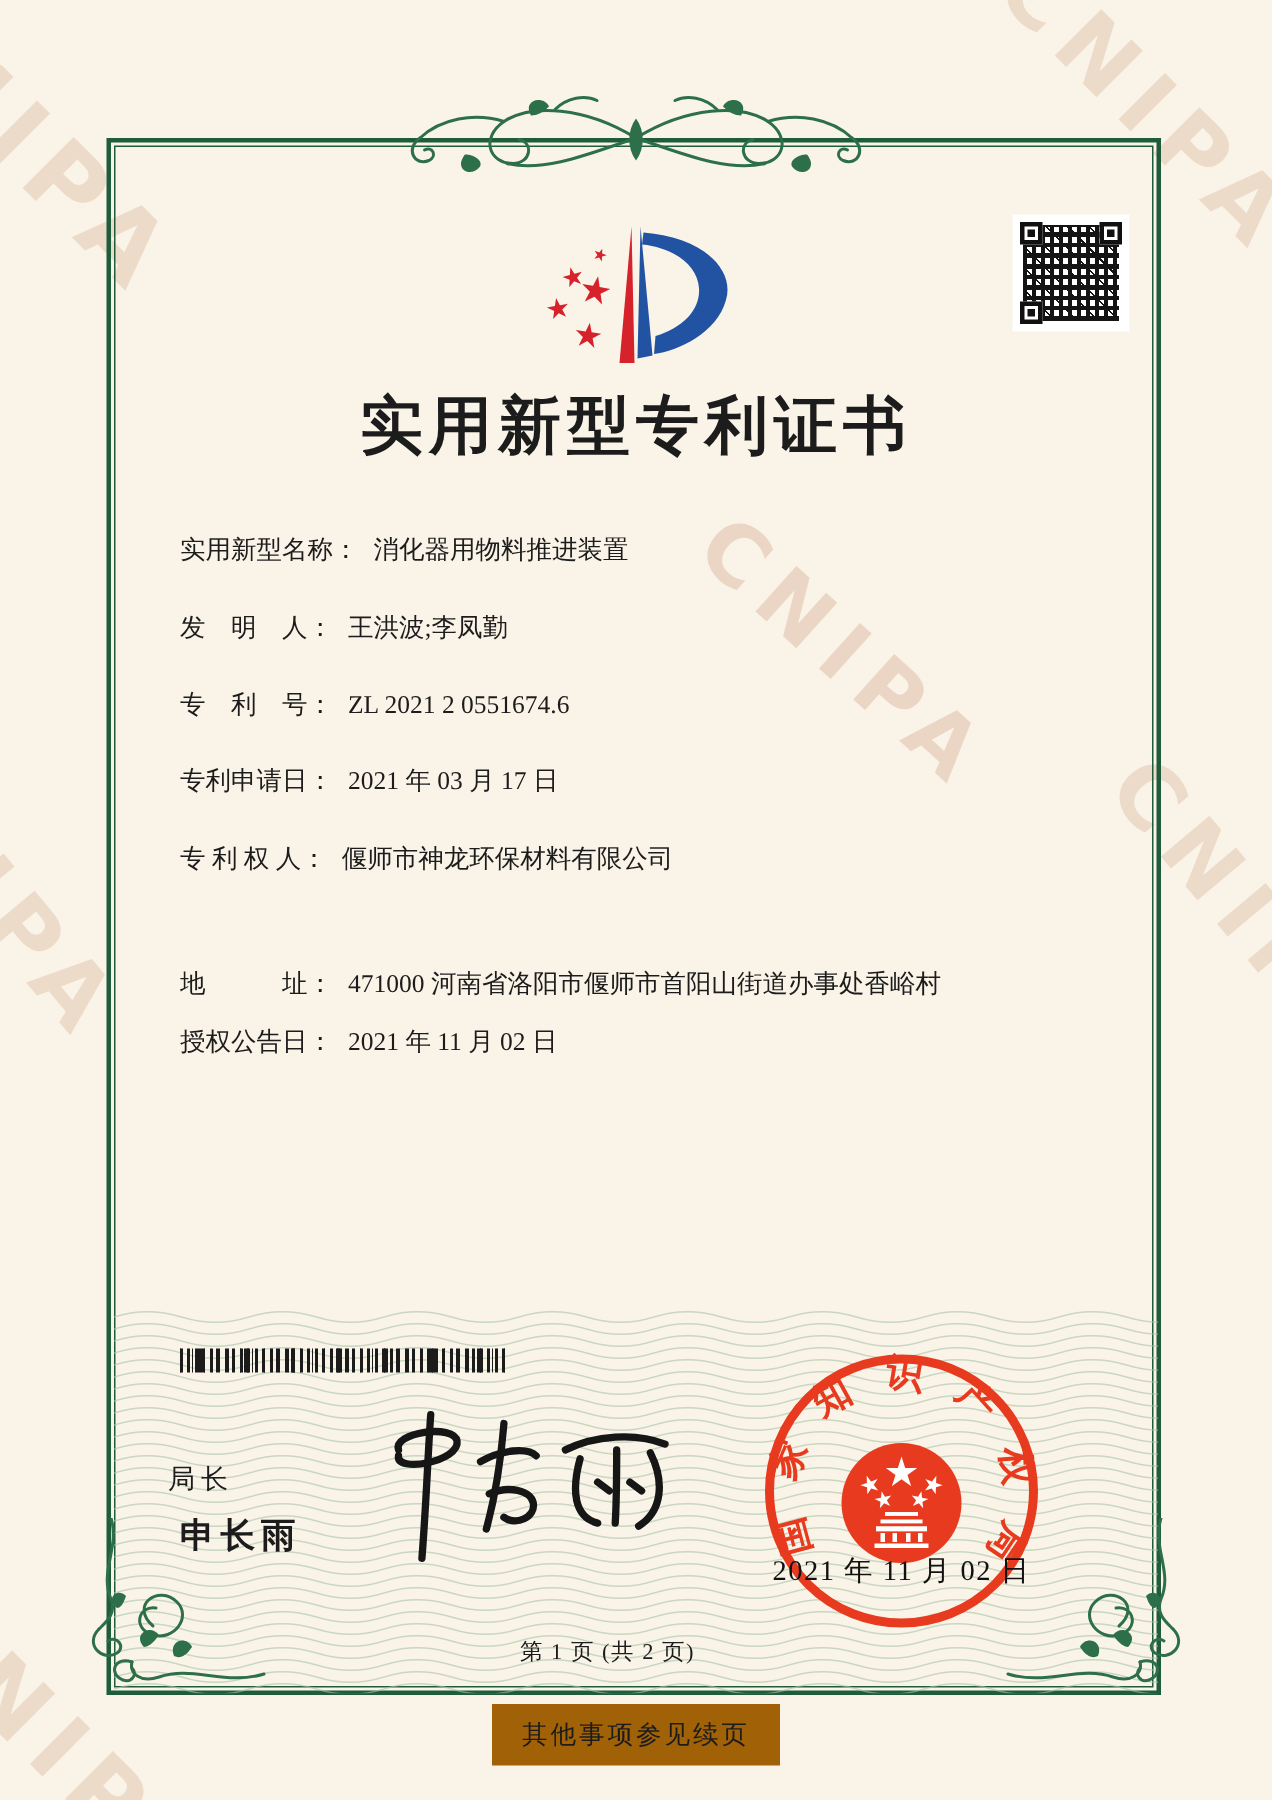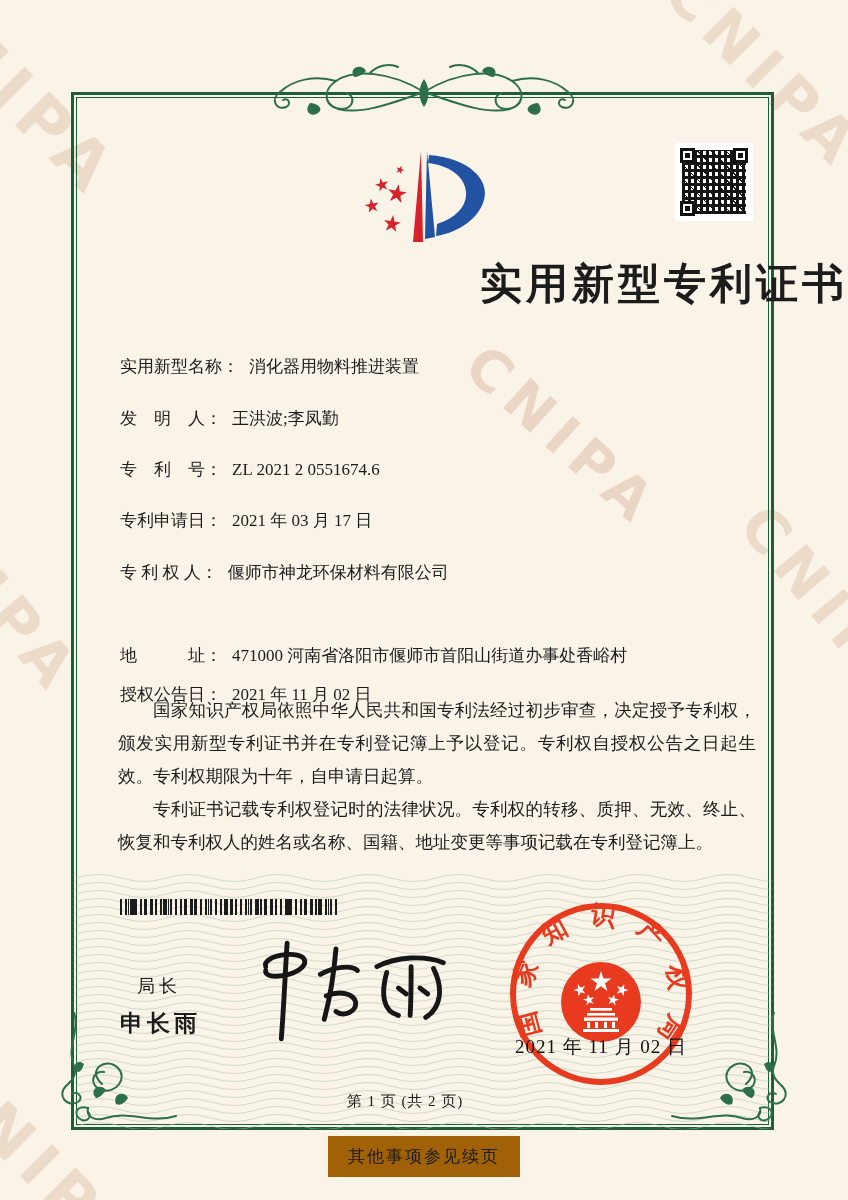--- a/index.html
+++ b/index.html
@@ -46,21 +46,21 @@
     position:absolute;inset:7px;
     background-image:
       repeating-linear-gradient(90deg,#141414 0 3px,transparent 3px 6px),
       repeating-linear-gradient(0deg,#141414 0 3px,transparent 3px 7px),
       repeating-linear-gradient(45deg,transparent 0 5px,#141414 5px 6px,transparent 6px 10px);
   }
   .qr .finder{position:absolute;width:15px;height:15px;border:3px solid #111;background:#fff;box-sizing:border-box;}
   .qr .finder::after{content:"";position:absolute;inset:2px;background:#111;}
   .qr .f-tl{left:5px;top:5px;} .qr .f-tr{right:5px;top:5px;} .qr .f-bl{left:5px;bottom:5px;}
   .title{
-    position:absolute;left:0;top:256px;width:848px;text-align:right;
+    position:absolute;left:0;top:256px;width:848px;text-align:center;
     font-size:42px;font-weight:bold;letter-spacing:4px;z-index:5;
   }
   
   .row{position:absolute;left:120px;font-size:17px;z-index:5;white-space:nowrap;}
   .row .lbl{display:inline-block;margin-right:10px;text-align:center;}
   .r1{top:355px;} .r2{top:407px;} .r3{top:458px;} .r4{top:509px;}
   .r5{top:561px;} .r6{top:644px;} .r7{top:659px;margin-top:24px;}
   .grant2{position:absolute;left:335px;top:0;}
   .r7{width:700px;}
   .paras{
@@ -69,21 +69,21 @@
   }
   .paras p{margin:0;text-indent:2em;}
   
   .barcode{
     position:absolute;left:120px;top:899px;width:217px;height:16px;z-index:5;
     background-image:
       repeating-linear-gradient(90deg,#1b1b1b 0 2px,transparent 2px 5px),
       repeating-linear-gradient(90deg,#1b1b1b 0 1px,transparent 1px 8px),
       repeating-linear-gradient(90deg,transparent 0 12px,#1b1b1b 12px 15px,transparent 15px 31px);
   }
-  .sig-role{position:absolute;left:137px;top:974px;font-size:18px;letter-spacing:4px;z-index:5;}
+  .sig-role{position:absolute;left:112px;top:974px;font-size:18px;letter-spacing:4px;z-index:5;}
   .sig-name{position:absolute;left:120px;top:1008px;font-size:23px;letter-spacing:4px;z-index:5;font-weight:bold;}
   .signature{position:absolute;left:252px;top:936px;z-index:6;}
   .seal{position:absolute;left:508px;top:901px;z-index:5;}
   .seal-date{
     position:absolute;left:498px;top:1034px;width:206px;text-align:center;
     font-size:19px;letter-spacing:1px;color:#111;z-index:7;white-space:nowrap;
   }
   .page-info{position:absolute;left:0;top:1092px;width:810px;text-align:center;font-size:15px;z-index:5;letter-spacing:1px;}
   .cont-note{
     position:absolute;left:424px;top:1136px;transform:translateX(-50%);
@@ -197,24 +197,20 @@
   <div class="row r5">
     <span class="lbl">专 利 权 人：</span><span>偃师市神龙环保材料有限公司</span>
   </div>
   <div class="row r6">
     <span class="lbl">地　　　址：</span><span>471000 河南省洛阳市偃师市首阳山街道办事处香峪村</span>
   </div>
   <div class="row r7">
     <span class="lbl">授权公告日：</span><span>2021 年 11 月 02 日</span>
   </div>
 
-  <div class="paras">
-    <p>国家知识产权局依照中华人民共和国专利法经过初步审查，决定授予专利权，颁发实用新型专利证书并在专利登记簿上予以登记。专利权自授权公告之日起生效。专利权期限为十年，自申请日起算。</p>
-    <p>专利证书记载专利权登记时的法律状况。专利权的转移、质押、无效、终止、恢复和专利权人的姓名或名称、国籍、地址变更等事项记载在专利登记簿上。</p>
-  </div>
 
   <div class="barcode"></div>
 
   <div class="sig-role">局长</div>
   <div class="sig-name">申长雨</div>
 
   <svg class="signature" width="205" height="110" viewBox="0 0 210 110">
     <g stroke="#161616" stroke-width="5" fill="none" stroke-linecap="round" stroke-linejoin="round">
       <path d="M36 6 C34 34 33 66 30 104"></path>
       <path d="M14 30 C10 18 52 12 54 24 C56 38 12 46 14 34"></path>

